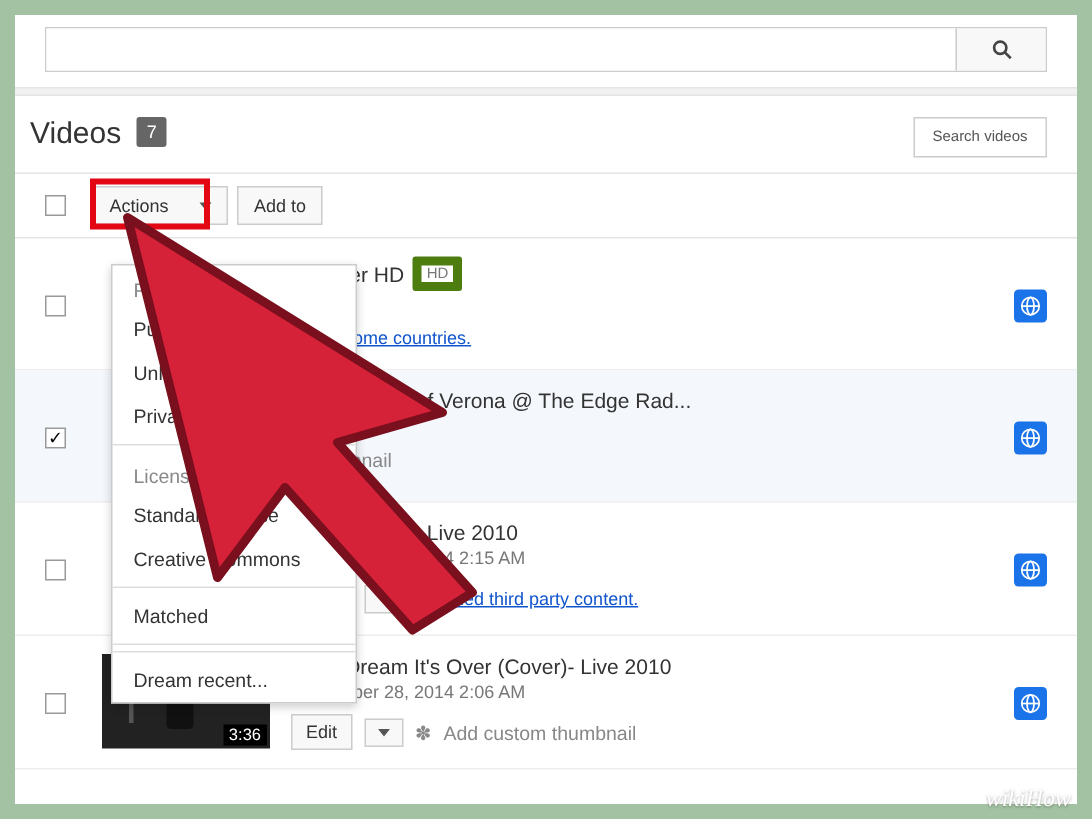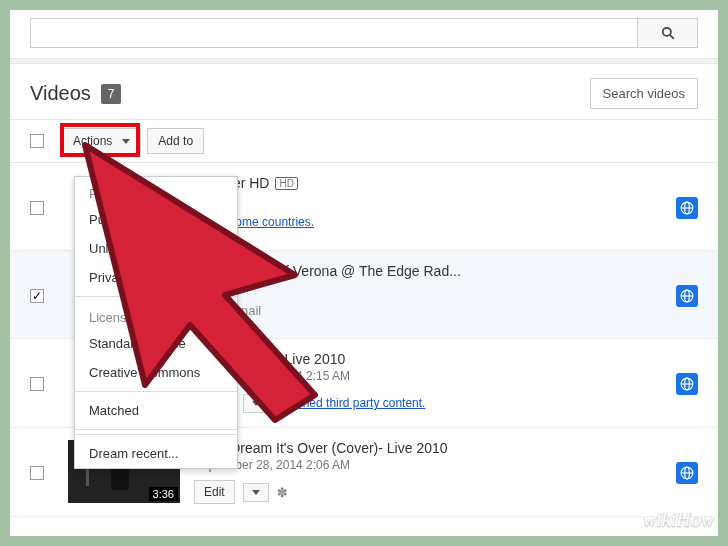--- a/index.html
+++ b/index.html
@@ -2,49 +2,49 @@
 <html><head>
 <meta charset="utf-8">
 <style>
   *{box-sizing:border-box;margin:0;padding:0;font-family:Arial,Helvetica,sans-serif}
   body{background:#a3c2a3;width:728px;height:546px;overflow:hidden;position:relative}
   .app{background:#fff;position:absolute;inset:10px;overflow:hidden}
   .searchbar{display:flex;margin:8px 20px 0 20px;border:1px solid #ccc;height:30px}
   .searchbar input{flex:1;border:none;padding:0 8px;font-size:13px;outline:none}
   .searchbar .sbtn{width:60px;border-left:1px solid #ccc;display:flex;align-items:center;justify-content:center;background:#f8f8f8}
   .hr{height:6px;background:#f1f1f1;margin:10px 0 0 0;border-top:1px solid #e5e5e5;border-bottom:1px solid #e5e5e5}
-  .titlebar{display:flex;align-items:center;margin:14px 20px 10px 20px}
+  .titlebar{display:flex;align-items:flex-start;margin:14px 20px 10px 10px}
   .titlebar h2{font-size:20px;font-weight:400;color:#333}
   .count{background:#666;color:#fff;font-size:12px;padding:3px 7px;border-radius:2px;margin-left:10px}
-  .svid{margin-left:auto;border:1px solid #ccc;font-size:13px;color:#555;padding:7px 12px;background:#fff}
+  .svid{margin-left:auto;border:1px solid #ccc;font-size:10px;color:#555;padding:7px 12px;background:#fff}
   .toolbar{display:flex;align-items:center;padding:8px 20px;border-top:1px solid #e5e5e5;border-bottom:1px solid #e5e5e5;position:relative}
   .chk{width:14px;height:14px;border:1px solid #999;background:#fff;display:inline-flex;align-items:center;justify-content:center;font-size:12px}
-  .btn{border:1px solid #ccc;background:#f8f8f8;font-size:12px;color:#333;padding:5px 10px;display:inline-flex;align-items:center;gap:10px;cursor:pointer}
+  .btn{border:1px solid #ccc;background:#f8f8f8;font-size:12px;color:#333;padding:5px 10px;display:inline-flex;align-items:center;gap:21px;cursor:pointer}
   .caret{width:0;height:0;border-left:4px solid transparent;border-right:4px solid transparent;border-top:5px solid #555}
   .hl{position:absolute;left:50px;top:3px;width:80px;height:34px;border:4px solid #e30613;pointer-events:none}
   .rows{}
   .row{display:flex;align-items:flex-start;padding:12px 20px;border-bottom:1px solid #eee;position:relative}
   .row.sel{background:#f4f8fd}
   .row .chk{margin-top:26px;margin-right:24px;flex-shrink:0}
   .thumb{width:112px;height:63px;background:#222;position:relative;flex-shrink:0;margin-right:14px}
   .dur{position:absolute;right:2px;bottom:2px;background:#000;color:#fff;font-size:11px;padding:1px 4px}
   .meta{flex:1;font-size:13px;color:#333}
   .meta .ttl{font-size:14px;margin-bottom:2px;display:flex;align-items:center;gap:6px}
-  .hd{border:1px solid #4d7c0f;font-size:10px;color:#777;padding:0 3px;border-radius:2px}
+  .hd{border:6px solid #4d7c0f;font-size:10px;color:#777;padding:0 3px;border-radius:2px}
   .meta .date{color:#777;font-size:12px;margin-bottom:8px}
   .meta .ctrls{display:flex;align-items:center;gap:8px;font-size:12px}
   .link{color:#1155cc;text-decoration:underline;font-size:12px}
   .globe{width:22px;height:22px;border-radius:3px;background:#1a73e8;display:flex;align-items:center;justify-content:center;margin-left:auto;margin-top:22px;flex-shrink:0}
   .globe svg{width:14px;height:14px;fill:#fff}
   .menu{position:absolute;left:74px;top:176px;width:164px;background:#fff;border:1px solid #ccc;box-shadow:0 2px 6px rgba(0,0,0,.2);z-index:5;font-size:13px}
   .menu .hdr{color:#888;padding:9px 14px 4px}
   .menu .mi{padding:7px 14px;cursor:pointer;color:#333}
   .menu .sep{border-top:1px solid #ddd;margin:4px 0}
   .arrow{position:absolute;left:75px;top:135px;z-index:10;pointer-events:none}
-  .wm{position:absolute;right:14px;bottom:15px;color:#fff;font-size:20px;font-style:italic;font-family:Georgia,serif;text-shadow:0 1px 2px rgba(0,0,0,.4);z-index:20}
+  .wm{position:absolute;right:14px;bottom:4px;color:#fff;font-size:16px;font-style:italic;font-family:Georgia,serif;text-shadow:0 1px 2px rgba(0,0,0,.4);z-index:20}
   .spark{color:#888;font-size:13px}
   .person{position:absolute;left:36px;top:6px;width:32px;height:50px}
   .person .head{width:12px;height:12px;border-radius:50%;background:#caa;position:absolute;top:4px;left:10px}
   .person .body{width:18px;height:28px;background:#111;position:absolute;top:16px;left:7px;border-radius:3px}
   .mic{position:absolute;left:18px;top:10px;width:3px;height:36px;background:#555}
 </style>
 </head>
 <body>
 
 <div class="app">
@@ -163,20 +163,21 @@
         <div class="ttl">
             <span>Don't Dream It's Over (Cover)- Live 2010</span>
           </div>
         <div class="date">September 28, 2014 2:06 AM</div>
         <div class="ctrls">
           <span class="btn" style="padding:4px 9px">Edit</span>
           <span class="btn" style="padding:6px 8px">
               <span class="caret"></span>
             </span>
           <span class="spark">✽</span>
+          <span class="spark">Add custom thumbnail</span>
         </div>
       </div>
       <div class="globe">
           <svg viewBox="0 0 24 24">
             <circle cx="12" cy="12" r="10" fill="none" stroke="#fff" stroke-width="2"></circle>
             <ellipse cx="12" cy="12" rx="4" ry="10" fill="none" stroke="#fff" stroke-width="2"></ellipse>
             <line x1="2" y1="12" x2="22" y2="12" stroke="#fff" stroke-width="2"></line>
           </svg>
         </div>
     </div>

